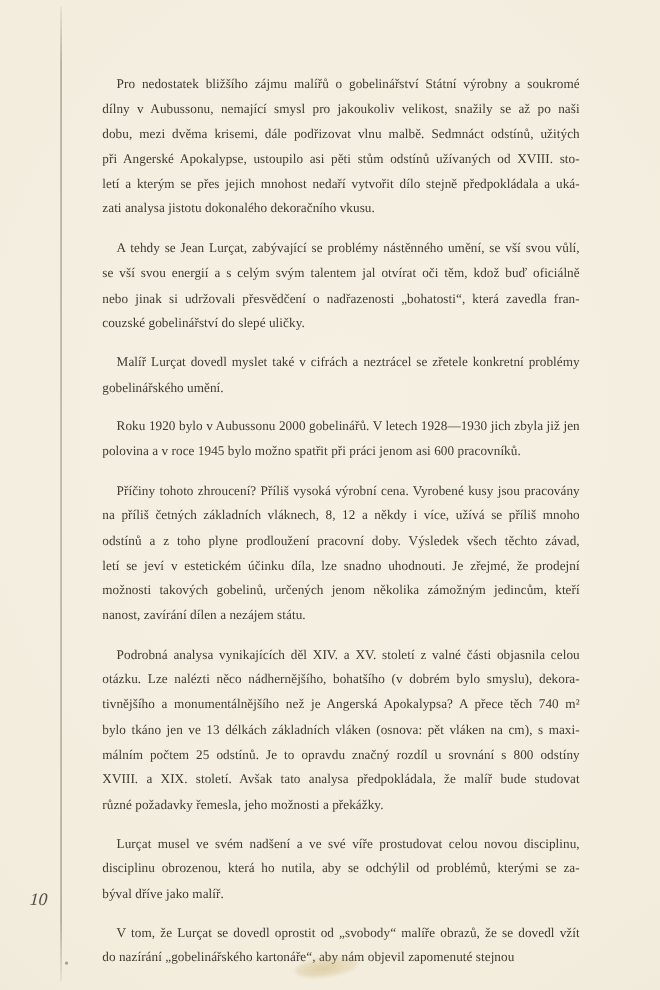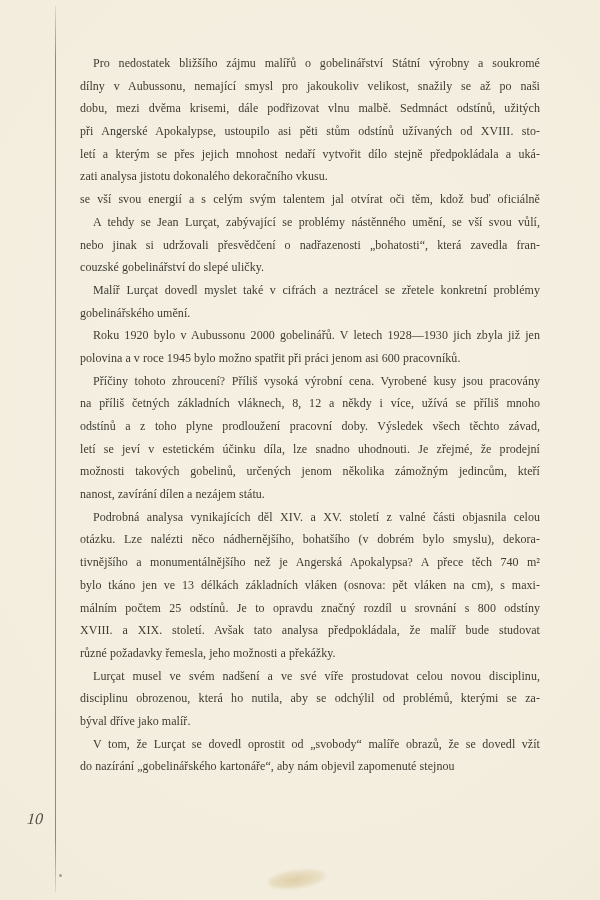--- a/index.html
+++ b/index.html
@@ -36,21 +36,21 @@
   }
   .text-block {
     position: absolute;
     left: 80px;
     top: 52px;
     width: 460px;
     font-size: 12px;
     letter-spacing: 0.05px;
   }
   .para {
-    margin: 0;
+    margin: 13px;
     padding: 0;
   }
   .line {
     height: 22.7px;
     line-height: 22.7px;
     overflow: hidden;
     text-align: justify;
     text-align-last: justify;
     white-space: normal;
   }
@@ -103,22 +103,22 @@
 
   <div class="para">
         <div class="line para-start">Pro nedostatek bližšího zájmu malířů o gobelinářství Státní výrobny a soukromé</div>
         <div class="line">dílny v Aubussonu, nemající smysl pro jakoukoliv velikost, snažily se až po naši</div>
         <div class="line">dobu, mezi dvěma krisemi, dále podřizovat vlnu malbě. Sedmnáct odstínů, užitých</div>
         <div class="line">při Angerské Apokalypse, ustoupilo asi pěti stům odstínů užívaných od XVIII. sto-</div>
         <div class="line">letí a kterým se přes jejich mnohost nedaří vytvořit dílo stejně předpokládala a uká-</div>
         <div class="line para-end">zati analysa jistotu dokonalého dekoračního vkusu.</div>
       </div>
       <div class="para">
+        <div class="line para-start">A tehdy se Jean Lurçat, zabývající se problémy nástěnného umění, se vší svou vůlí,</div>
         <div class="line">se vší svou energií a s celým svým talentem jal otvírat oči těm, kdož buď oficiálně</div>
-        <div class="line para-start">A tehdy se Jean Lurçat, zabývající se problémy nástěnného umění, se vší svou vůlí,</div>
         <div class="line">nebo jinak si udržovali přesvědčení o nadřazenosti „bohatosti“, která zavedla fran-</div>
         <div class="line para-end">couzské gobelinářství do slepé uličky.</div>
       </div>
       <div class="para">
         <div class="line para-start">Malíř Lurçat dovedl myslet také v cifrách a neztrácel se zřetele konkretní problémy</div>
         <div class="line para-end">gobelinářského umění.</div>
       </div>
       <div class="para">
         <div class="line para-start">Roku 1920 bylo v Aubussonu 2000 gobelinářů. V letech 1928—1930 jich zbyla již jen</div>
         <div class="line para-end">polovina a v roce 1945 bylo možno spatřit při práci jenom asi 600 pracovníků.</div>

